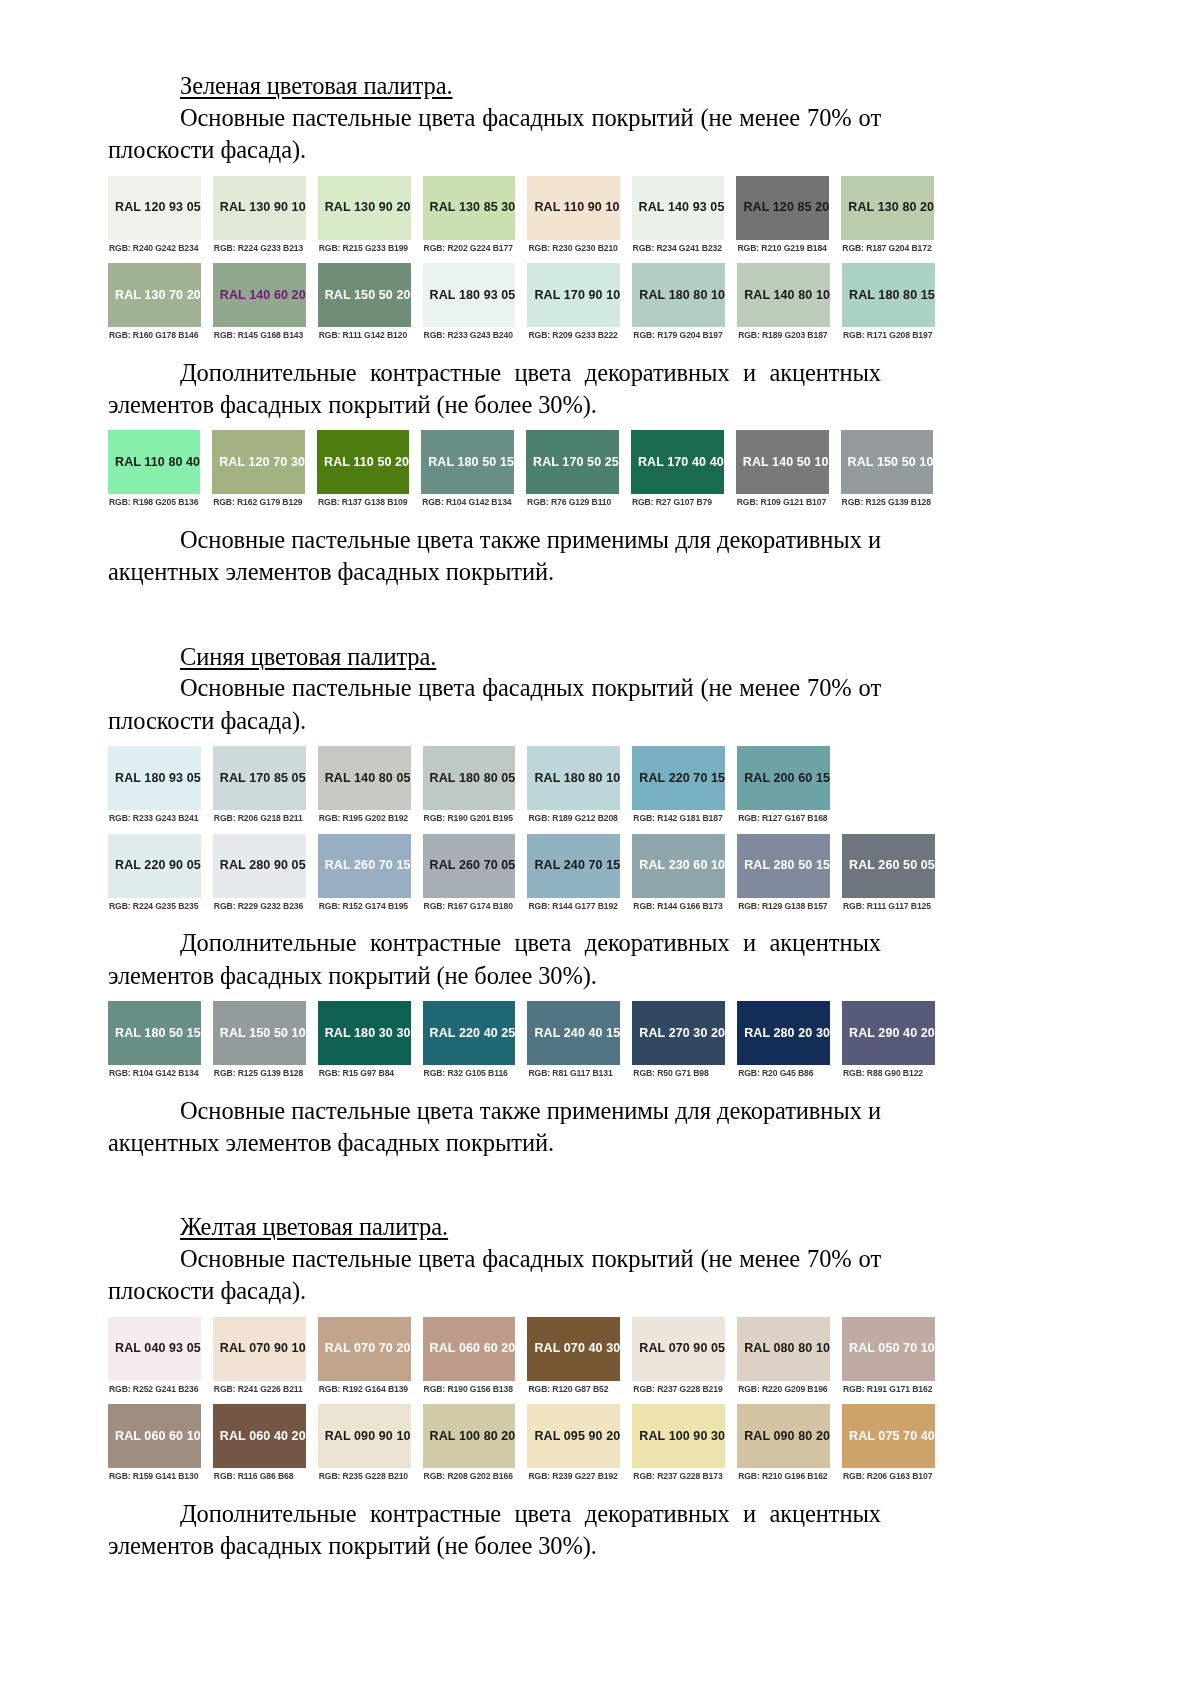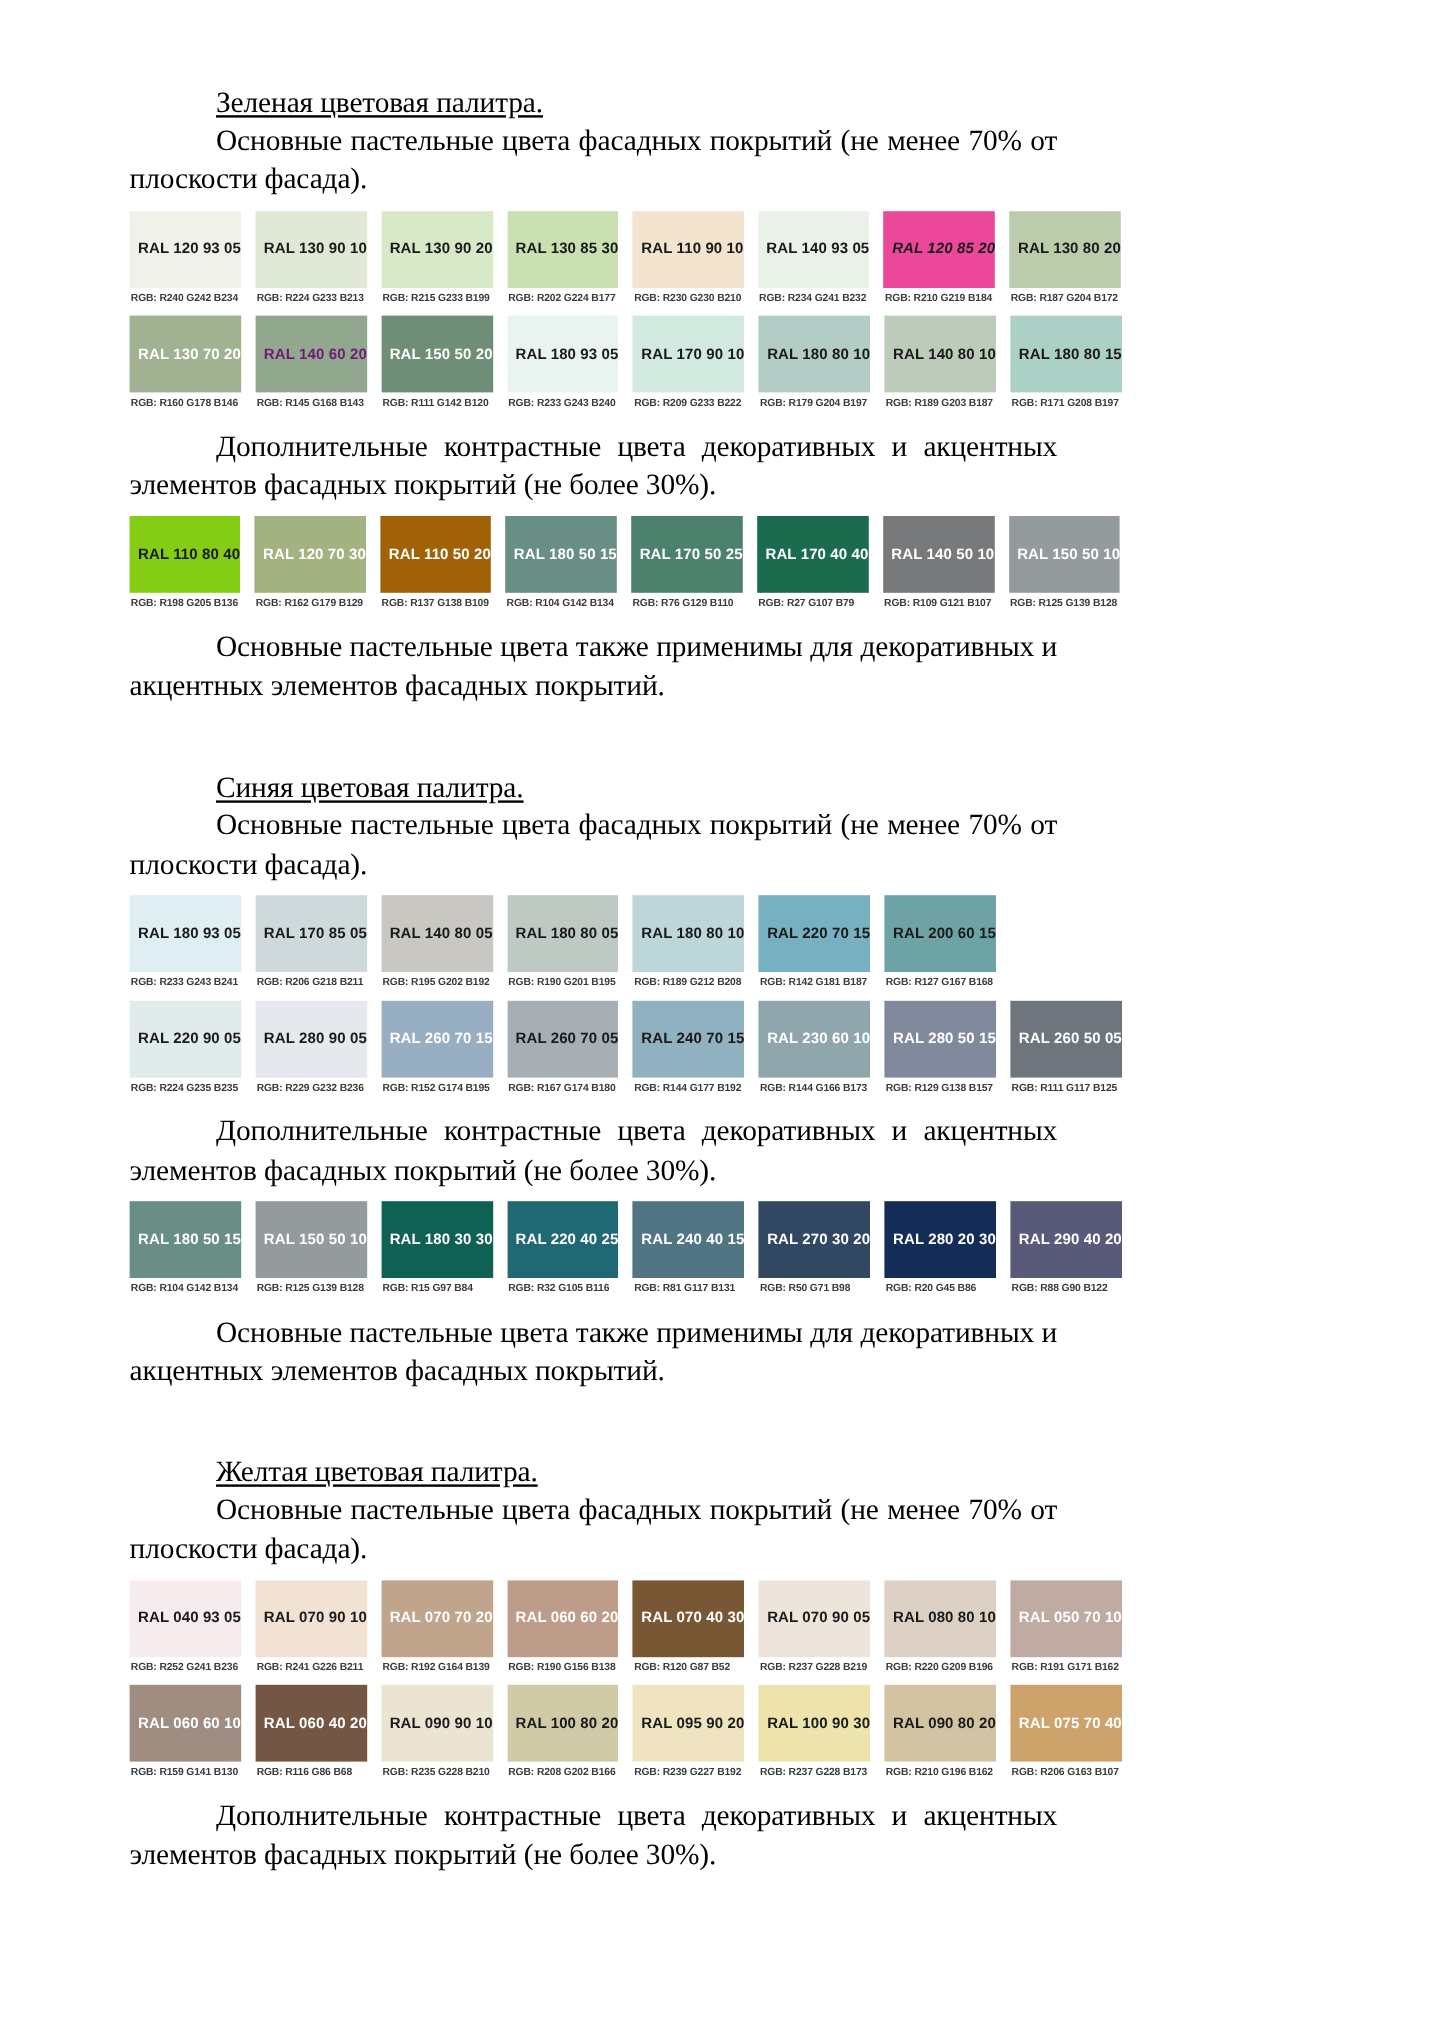--- a/index.html
+++ b/index.html
@@ -133,21 +133,21 @@
         </div>
         <span class="swatch-rgb">RGB: R230 G230 B210</span>
       </div>
       <div class="swatch-cell">
         <div class="swatch-block" style="background:#eaf1e8;color:#1a1a1a;">
           <span class="swatch-code">RAL 140 93 05</span>
         </div>
         <span class="swatch-rgb">RGB: R234 G241 B232</span>
       </div>
       <div class="swatch-cell">
-        <div class="swatch-block" style="background:#ec4899;color:#1a1a1a;font-style:italic;">
+        <div class="swatch-block" style="background:#737373;color:#1a1a1a;">
           <span class="swatch-code">RAL 120 85 20</span>
         </div>
         <span class="swatch-rgb">RGB: R210 G219 B184</span>
       </div>
       <div class="swatch-cell">
         <div class="swatch-block" style="background:#bbccac;color:#1a1a1a;">
           <span class="swatch-code">RAL 130 80 20</span>
         </div>
         <span class="swatch-rgb">RGB: R187 G204 B172</span>
       </div>
@@ -205,33 +205,33 @@
         <span class="swatch-rgb">RGB: R171 G208 B197</span>
       </div>
     </div>
 
     <div class="spacer-md"></div>
     <p class="para just">Дополнительные контрастные цвета декоративных и акцентных элементов фасадных покрытий (не более 30%).</p>
     <div class="spacer-sm"></div>
 
     <div class="swatch-grid">
       <div class="swatch-cell">
-        <div class="swatch-block" style="background:#84cc16;color:#1a1a1a;">
+        <div class="swatch-block" style="background:#86efac;color:#1a1a1a;">
           <span class="swatch-code">RAL 110 80 40</span>
         </div>
         <span class="swatch-rgb">RGB: R198 G205 B136</span>
       </div>
       <div class="swatch-cell">
         <div class="swatch-block" style="background:#a2b381;color:#ffffff;">
           <span class="swatch-code">RAL 120 70 30</span>
         </div>
         <span class="swatch-rgb">RGB: R162 G179 B129</span>
       </div>
       <div class="swatch-cell">
-        <div class="swatch-block" style="background:#a16207;color:#ffffff;">
+        <div class="swatch-block" style="background:#4d7c0f;color:#ffffff;">
           <span class="swatch-code">RAL 110 50 20</span>
         </div>
         <span class="swatch-rgb">RGB: R137 G138 B109</span>
       </div>
       <div class="swatch-cell">
         <div class="swatch-block" style="background:#688e86;color:#ffffff;">
           <span class="swatch-code">RAL 180 50 15</span>
         </div>
         <span class="swatch-rgb">RGB: R104 G142 B134</span>
       </div>

